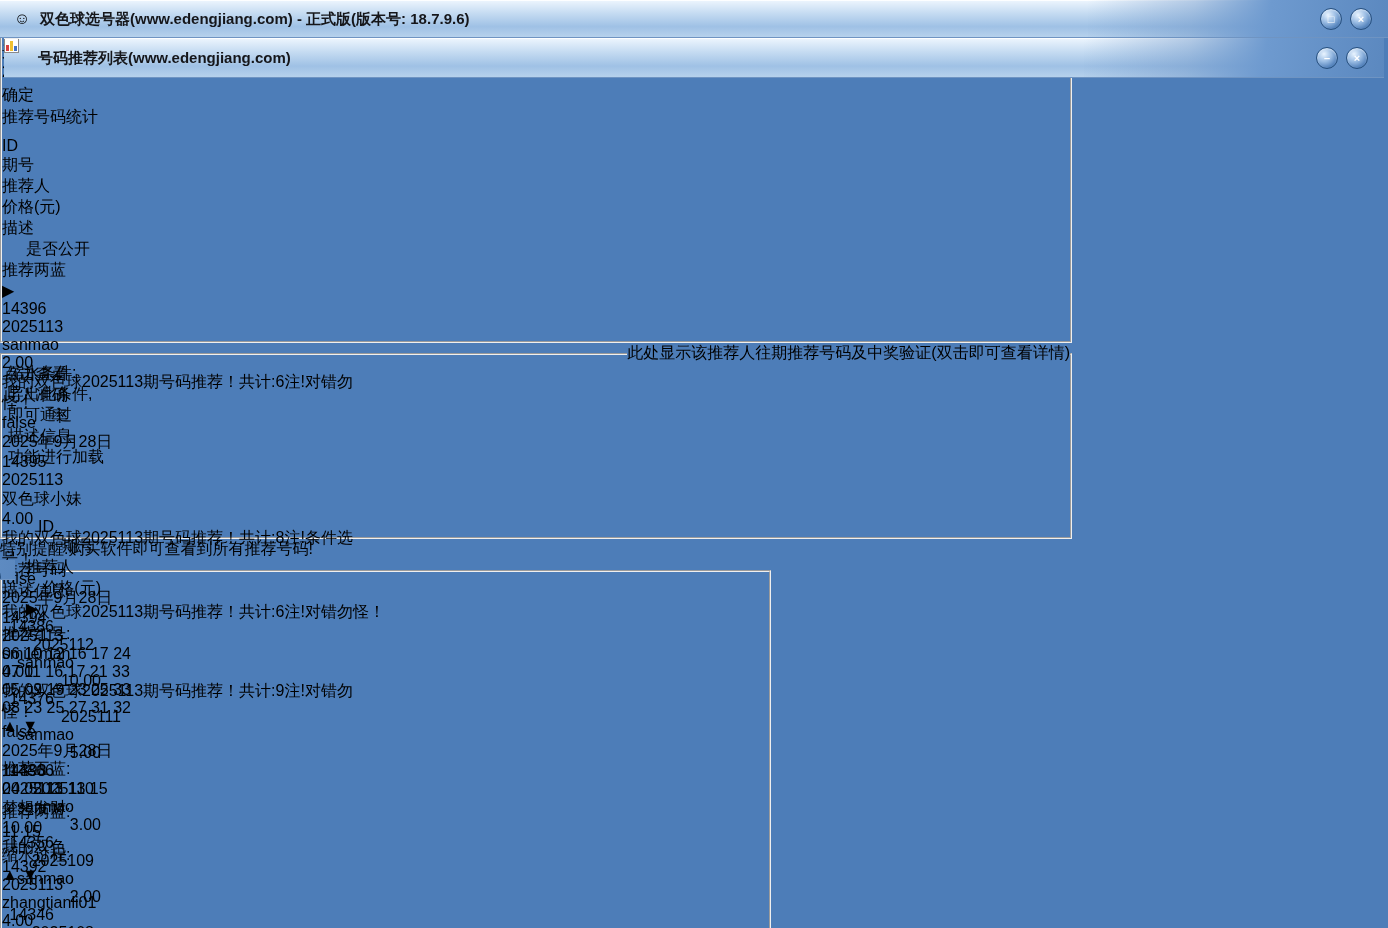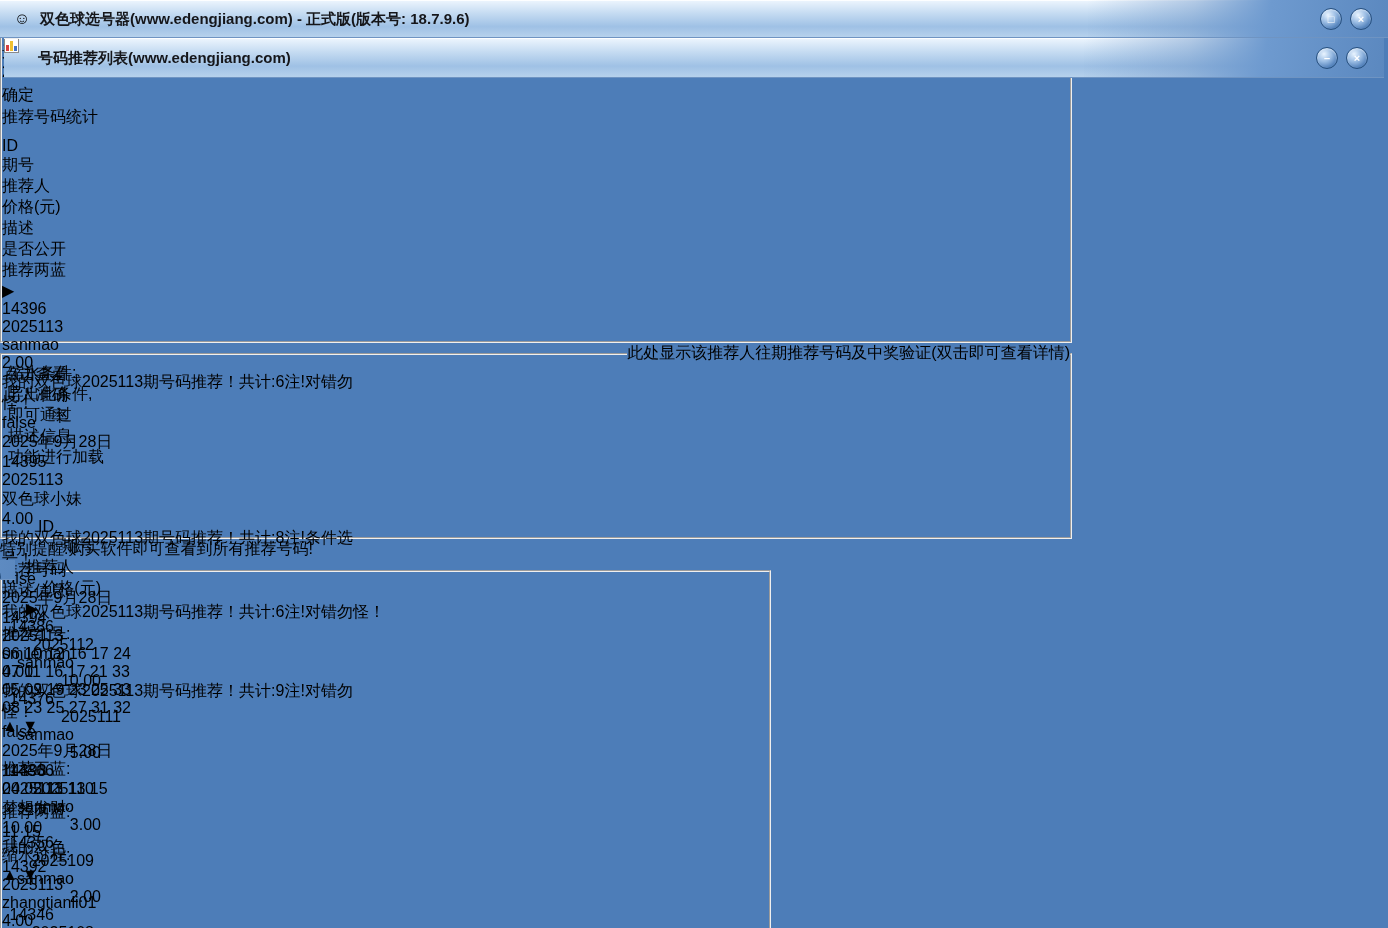--- a/index.html
+++ b/index.html
@@ -128,21 +128,21 @@
       <div class="btn btn-big" style="left:624px; top:18px; width:140px; height:30px;">推荐号码统计</div>
 
       <div class="grid" id="grid1" style="left:2px; top:56px; width:962px;">
           <div class="g-header">
             <div class="g-hcell" style="width: 36px;"></div>
             <div class="g-hcell" style="width: 46px;">ID</div>
             <div class="g-hcell" style="width: 96px;">期号</div>
             <div class="g-hcell" style="width: 102px;">推荐人</div>
             <div class="g-hcell" style="width: 103px;">价格(元)</div>
             <div class="g-hcell" style="width: 377px;">描述</div>
-            <div class="g-hcell" style="width: 88px;">是否公开</div>
+            <div class="g-hcell" style="width: 88px; text-align: right;">是否公开</div>
             <div class="g-hcell" style="width: 112px;">推荐两蓝</div>
           </div>
           <div class="g-row sel">
             <div class="g-cell ind" style="width: 36px;">▶</div>
             <div class="g-cell" style="width: 46px;">14396</div>
             <div class="g-cell" style="width: 96px;">2025113</div>
             <div class="g-cell" style="width: 102px;">sanmao</div>
             <div class="g-cell selcell" style="width: 103px;">2.00</div>
             <div class="g-cell" style="width: 377px;">我的双色球2025113期号码推荐！共计:6注!对错勿怪！</div>
             <div class="g-cell" style="width: 88px;">false</div>

